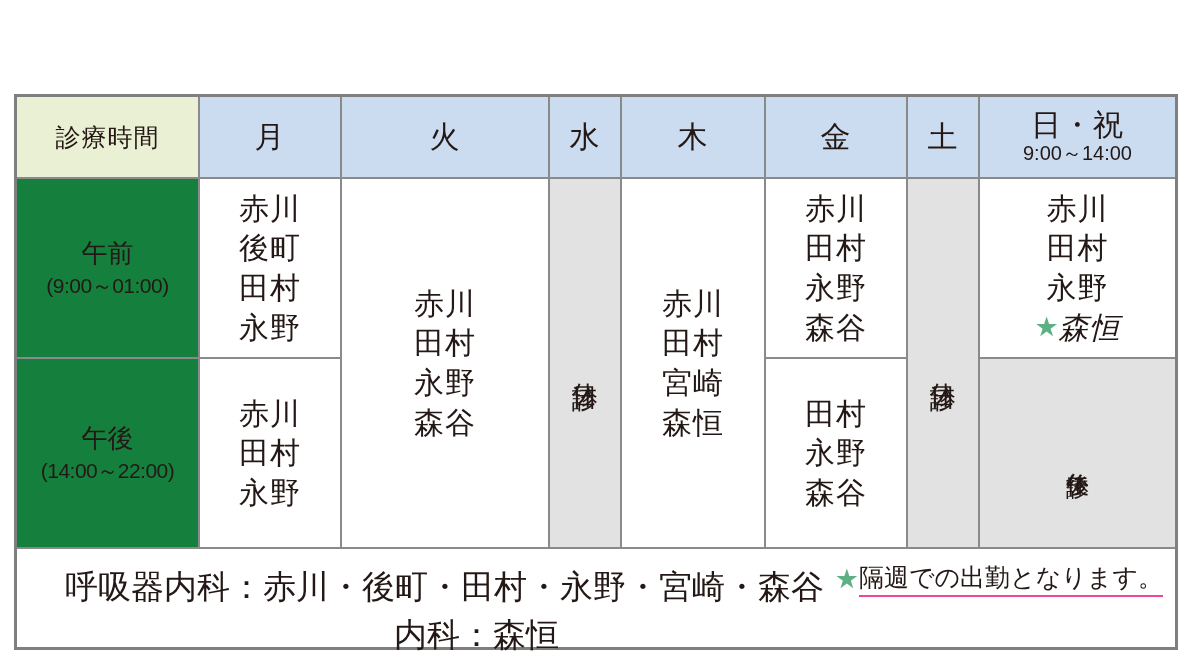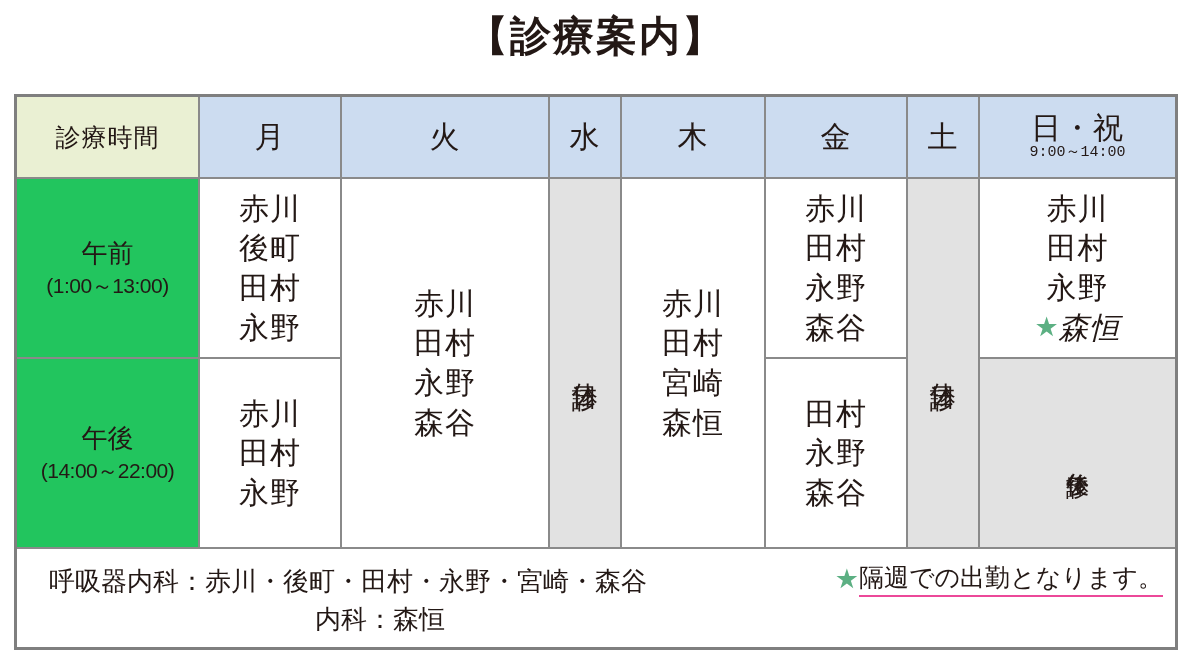--- a/index.html
+++ b/index.html
@@ -89,31 +89,30 @@
   .hd.time-hd {
     background: #eaf0d3;
     font-size: 25px;
   }
   .hd .hd-main {
     display: block;
     line-height: 1.05;
   }
   .hd .hd-sub {
     display: block;
-    font-size: 15px;
+    font-size: 20px;
     font-weight: normal;
     letter-spacing: 0;
     line-height: 1.2;
     margin-top: 1px;
-    font-family: Liberation Mono, monospace;
   }
 
   
   .time-cell {
-    background: #22c55e;
+    background: #15803d;
     font-size: 26px;
     font-weight: bold;
     line-height: 1.2;
   }
   .time-cell .t-sub {
     display: block;
     font-size: 21px;
     font-weight: normal;
     letter-spacing: -0.5px;
     margin-top: 4px;
@@ -174,23 +173,23 @@
     position: relative;
     text-align: left;
   }
   .footer-inner {
     position: relative;
     height: 100%;
     width: 100%;
   }
   .dept-block {
     position: absolute;
-    left: 32px;
+    left: 48px;
     top: 14px;
-    font-size: 26px;
+    font-size: 33px;
     line-height: 1.45;
     white-space: nowrap;
   }
   .dept-line.indent {
     padding-left: 64px;
   }
   .note-block {
     position: absolute;
     right: 12px;
     top: 12px;
@@ -208,21 +207,20 @@
     font-size: 27px;
     line-height: 1;
     margin-right: 0px;
   }
 </style>
 </head>
 <body>
 
 <div class="page">
 
-  <div class="title">【診療案内】</div>
 
   <div class="table-wrap">
     <table class="schedule">
       <colgroup>
         <col class="col-time">
           <col class="col-mon">
           <col class="col-tue">
           <col class="col-wed">
         <col class="col-thu">
           <col class="col-fri">
@@ -256,21 +254,21 @@
             <span class="hd-sub">9:00～14:00</span>
           </th>
         </tr>
       </thead>
 
       <tbody>
 
         <tr class="row-am">
           <td class="time-cell">
             <span>午前</span>
-            <span class="t-sub">(1:00～13:00)</span>
+            <span class="t-sub">(9:00～01:00)</span>
           </td>
 
           <td>
             <div class="names">
               <span class="nm">赤川</span>
               <span class="nm">後町</span>
               <span class="nm">田村</span>
               <span class="nm">永野</span>
             </div>
           </td>

